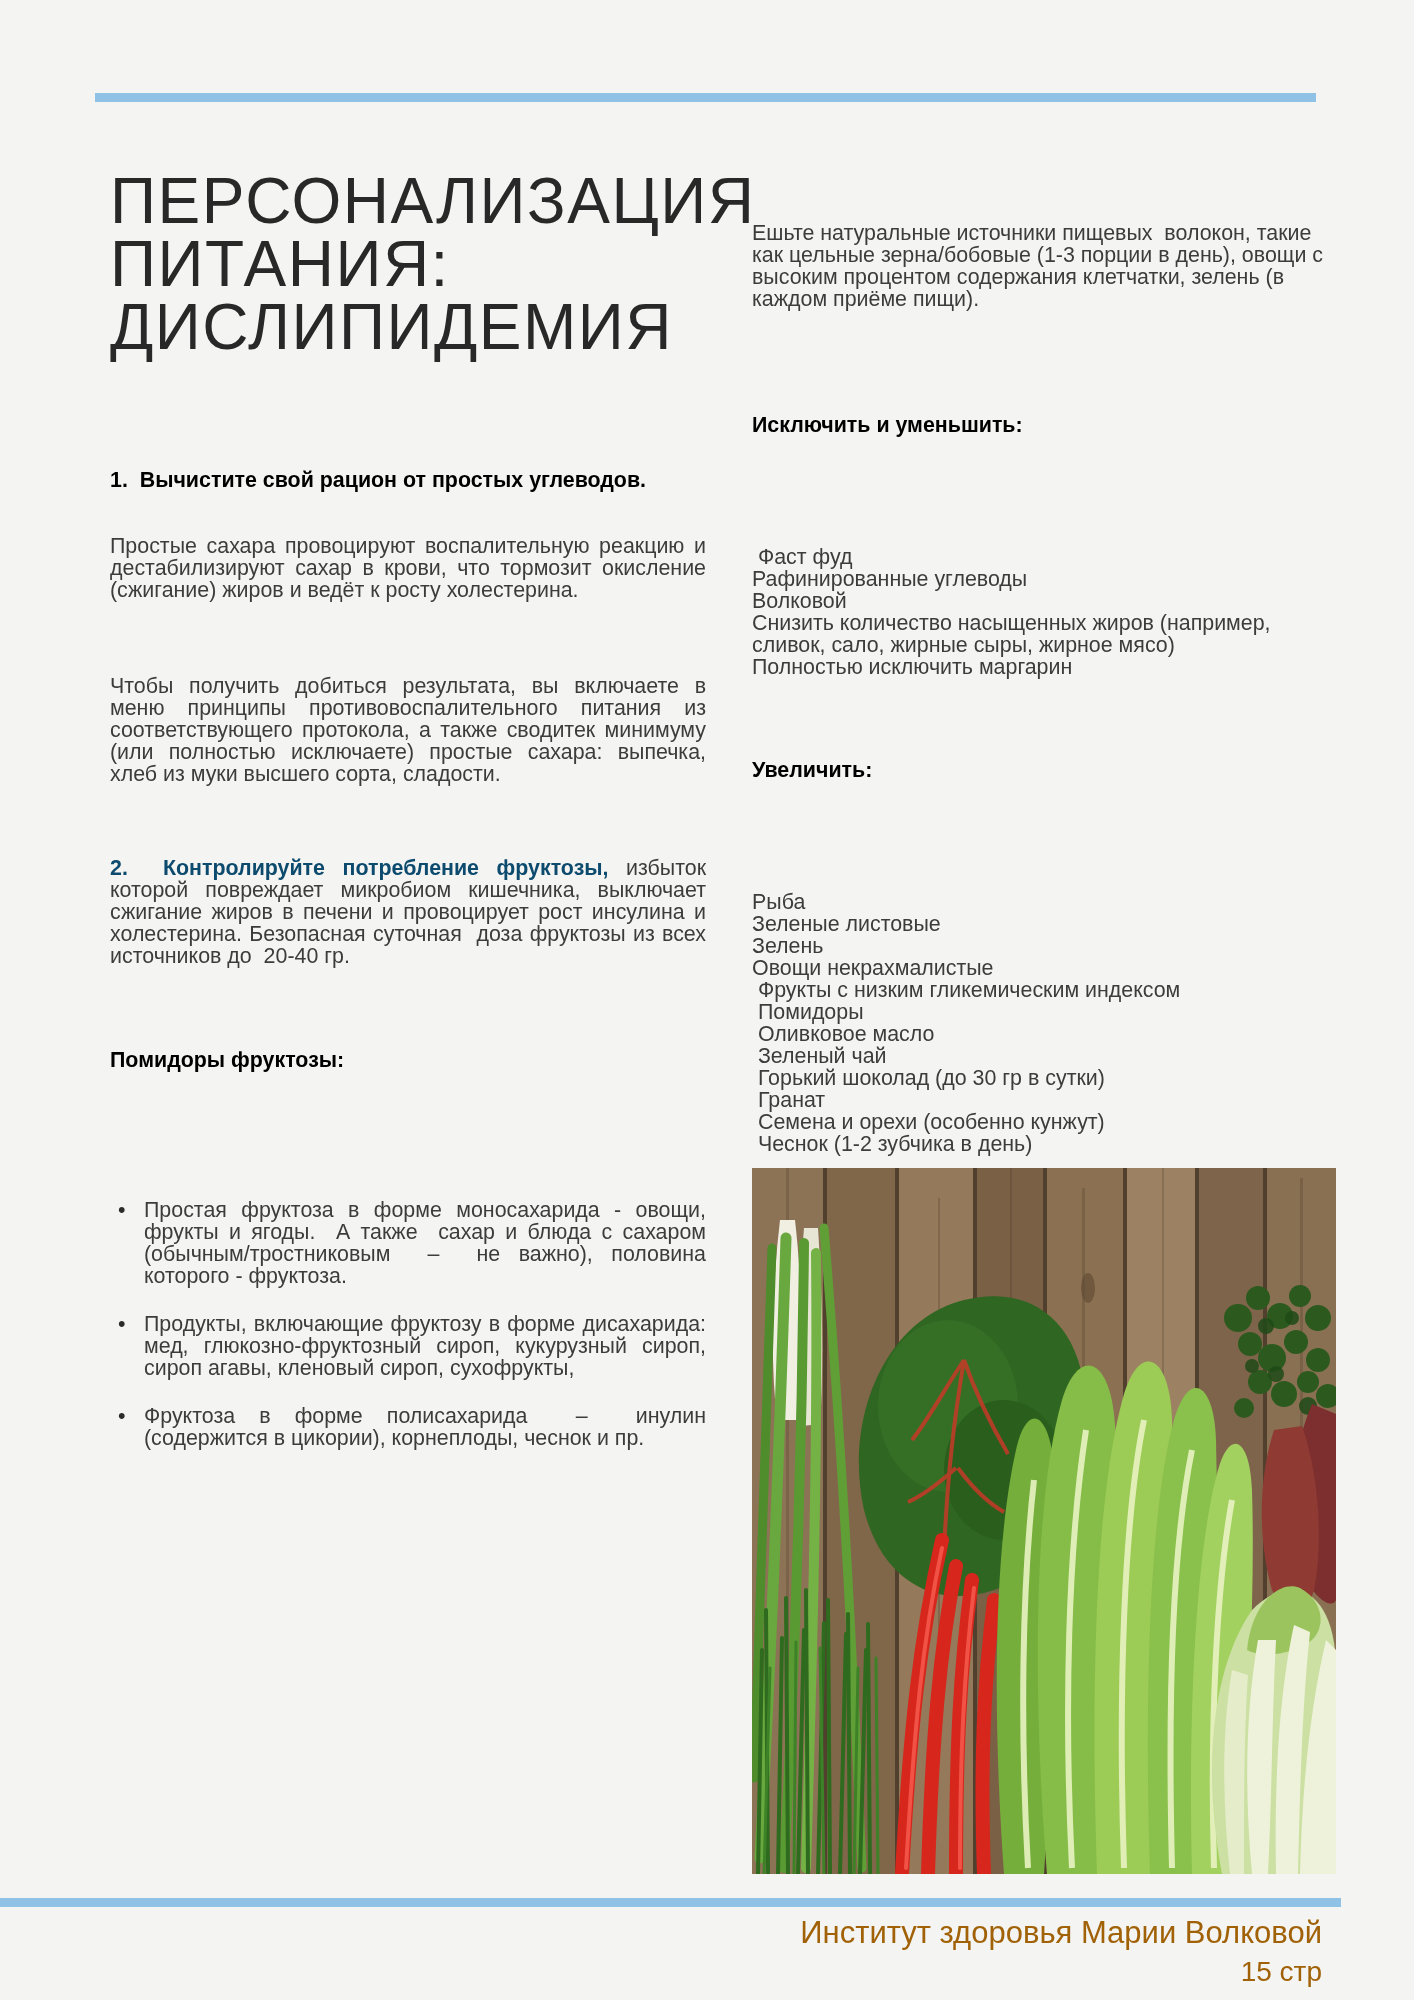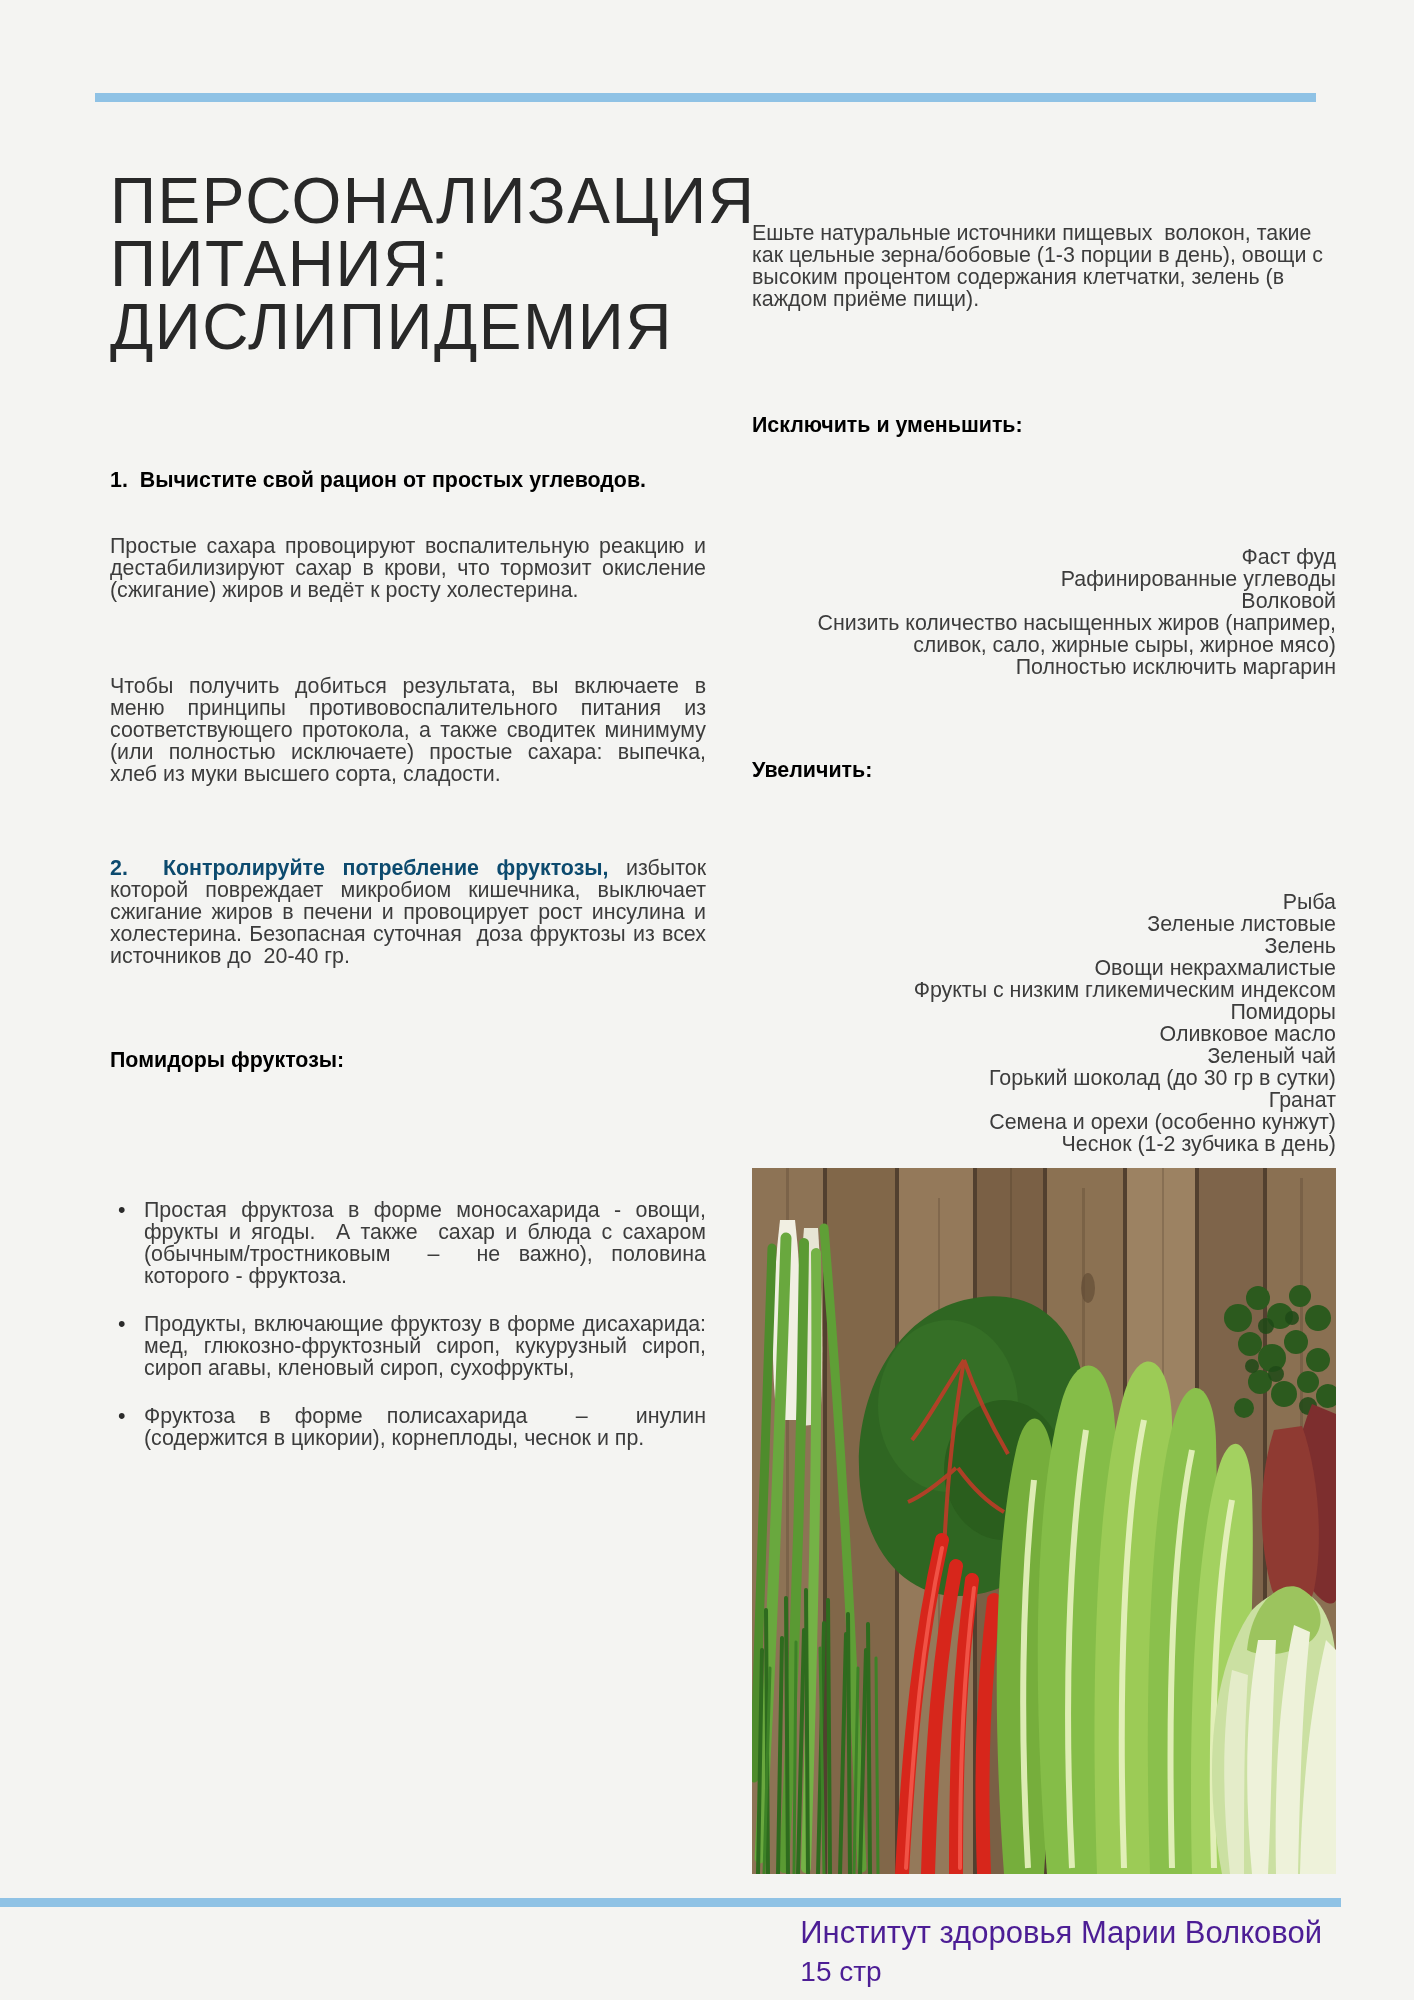--- a/index.html
+++ b/index.html
@@ -18,24 +18,24 @@
   .h{font-weight:700;color:#000000;}
   #leftcol .p2{margin-top:30px;}
   #leftcol .p3{margin-top:28px;}
   #leftcol .h2{margin-top:38px;text-align:left;}
   #leftcol ul{margin:18px 0 0 0;padding:0 0 0 34px;list-style:none;}
   #leftcol li{position:relative;margin:0 0 26px 0;}
   #leftcol li:last-child{margin-bottom:0;}
   #leftcol li::before{content:"\2022";position:absolute;left:-26px;top:0;color:#2b2b2b;}
   #rightcol .h{margin-top:60px;}
   #rightcol .h.second{margin-top:37px;}
-  .rline{white-space:pre-wrap;text-align:right;}
+  .rline{white-space:pre-wrap;}
   #photo{position:absolute;left:752px;top:1168px;width:584px;height:706px;}
   #photo svg{display:block;width:100%;height:100%;}
-  #footer{position:absolute;right:92px;top:1912px;color:#4c1d95;}
+  #footer{position:absolute;right:92px;top:1912px;text-align:right;color:#a16207;}
   #footer .org{font-size:31px;line-height:42px;}
   #footer .pg{font-size:28px;line-height:36px;}
 </style>
 </head>
 <body>
 
 <div id="page">
 
   <div id="topbar" class="bar"></div>
 

